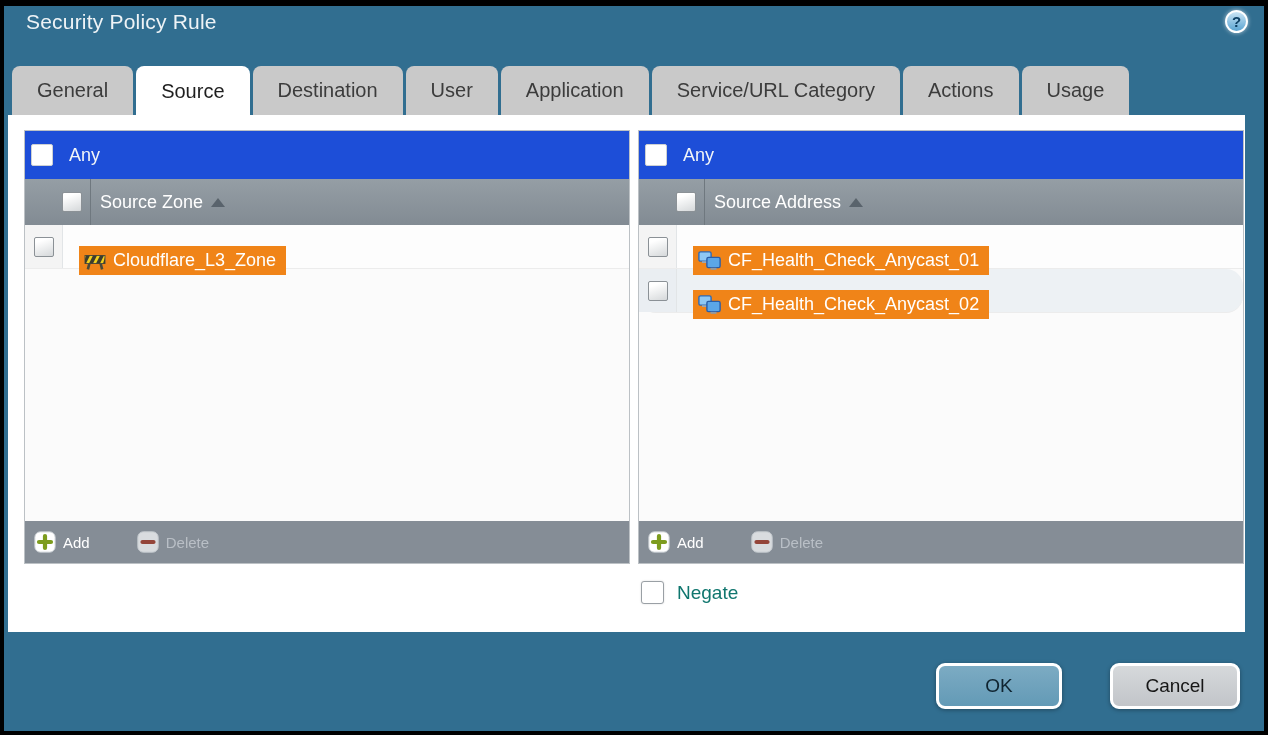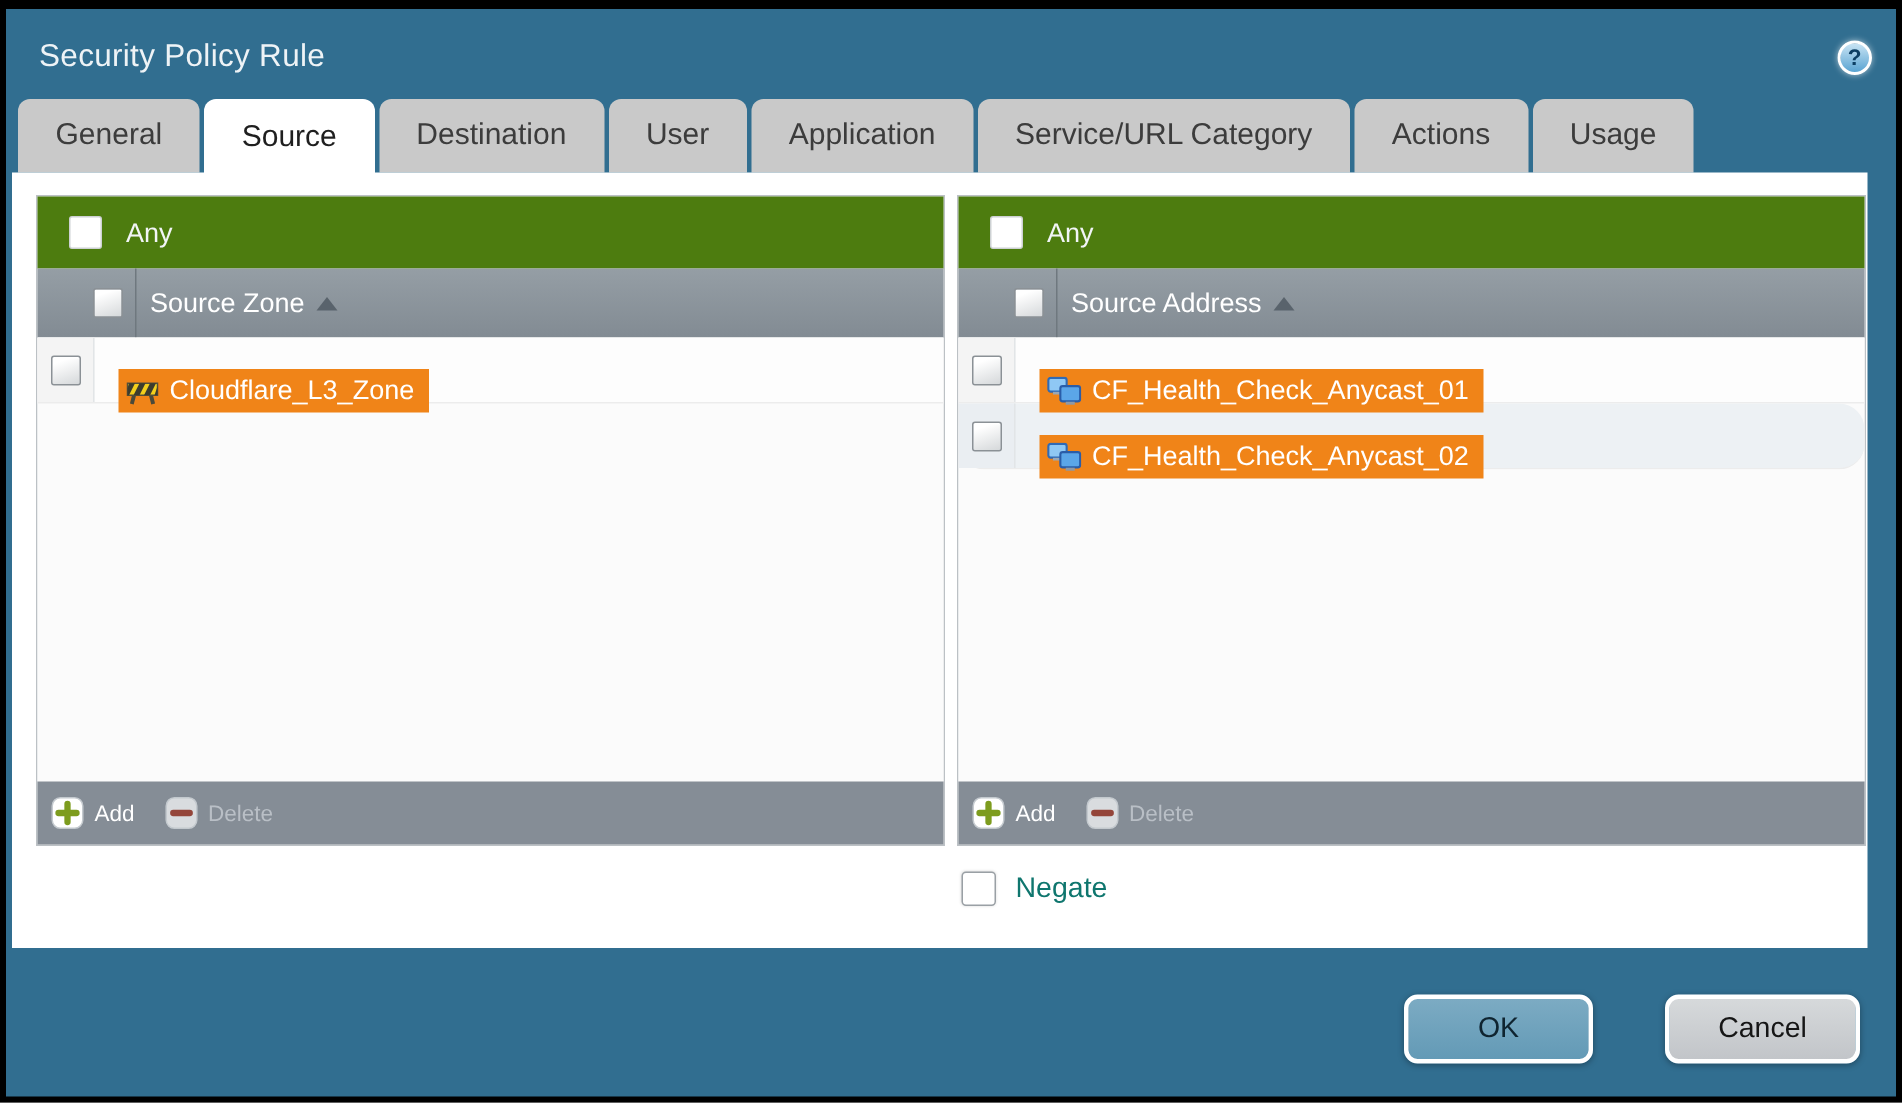--- a/index.html
+++ b/index.html
@@ -7,21 +7,21 @@
   .frame {
     width:1268px; height:735px; background:#000;
     padding:6px 4px 4px 4px;
   }
   .dialog {
     width:100%; height:100%; background:#316e90;
     display:flex; flex-direction:column; position:relative;
   }
   
   .titlebar {
-    height:60px; display:flex; align-items:center;
+    height:60px; display:flex; 
     justify-content:space-between; padding:4px 16px 0 22px;
   }
   .title { color:#eef3f6; font-size:21px; letter-spacing:0.2px; }
   .help-circle {
     width:23px; height:23px; border-radius:50%;
     background:linear-gradient(#c9e4f4, #5aa4d2);
     border:2px solid #ffffff;
     box-shadow:0 0 4px rgba(255,255,255,0.6);
     display:flex; align-items:center; justify-content:center;
     color:#0d3f63; font-size:15px; font-weight:bold; cursor:pointer;
@@ -42,22 +42,22 @@
   .content {
     background:#ffffff; margin-left:4px; width:1237px; height:517px;
     padding:15px 0 0 16px; position:relative; z-index:1;
   }
   .panels { display:flex; gap:8px; }
   .panel {
     width:606px; height:434px; display:flex; flex-direction:column;
     border:1px solid #bcc1c5; background:#fbfbfb;
   }
   .any-header {
-    height:48px; background:#4d7c0f; display:flex; align-items:center;
-    padding-left:21px; flex:none;
+    height:48px; background:#1d4ed8; display:flex; align-items:center;
+    padding-left:6px; flex:none;
   }
   .any-label { color:#f2f5f7; font-size:18px; margin-left:16px; }
   .col-header {
     height:46px; background:linear-gradient(#959ea5, #828b93);
     display:flex; align-items:center; flex:none;padding-left:28px;
   }
   .cb-col {
     width:38px; height:100%; display:flex; align-items:center;
     justify-content:center; flex:none;
   }
@@ -89,21 +89,21 @@
     box-shadow:inset 0 1px 0 rgba(255,255,255,0.9); cursor:pointer;
   }
   .cb.white { width:22px; height:22px; background:#ffffff; border:1px solid #cdd1d3; }
   
   .panel-footer {
     height:42px; background:#858d96; display:flex; align-items:center;
     padding-left:9px; gap:20px; flex:none;
   }
   .tool { display:flex; align-items:center; gap:7px; cursor:pointer; }
   .tool .t-label { color:#ffffff; font-size:15px;text-align:center; }
-  .tool.disabled { cursor:default; }
+  .tool.disabled { cursor:default;margin-left:27px; }
   .tool.disabled .t-label { color:#b9bfc6; }
   
   .negate-row {
     margin-top:17px; margin-left:617px; display:flex; align-items:center; gap:13px;
   }
   .negate-cb {
     width:23px; height:23px; background:#fff; border:1px solid #9aa0a5;
     border-radius:3px; box-shadow:0 0 2px rgba(0,0,0,0.15); cursor:pointer;
   }
   .negate-label { font-size:19px; color:#0f766e; }

